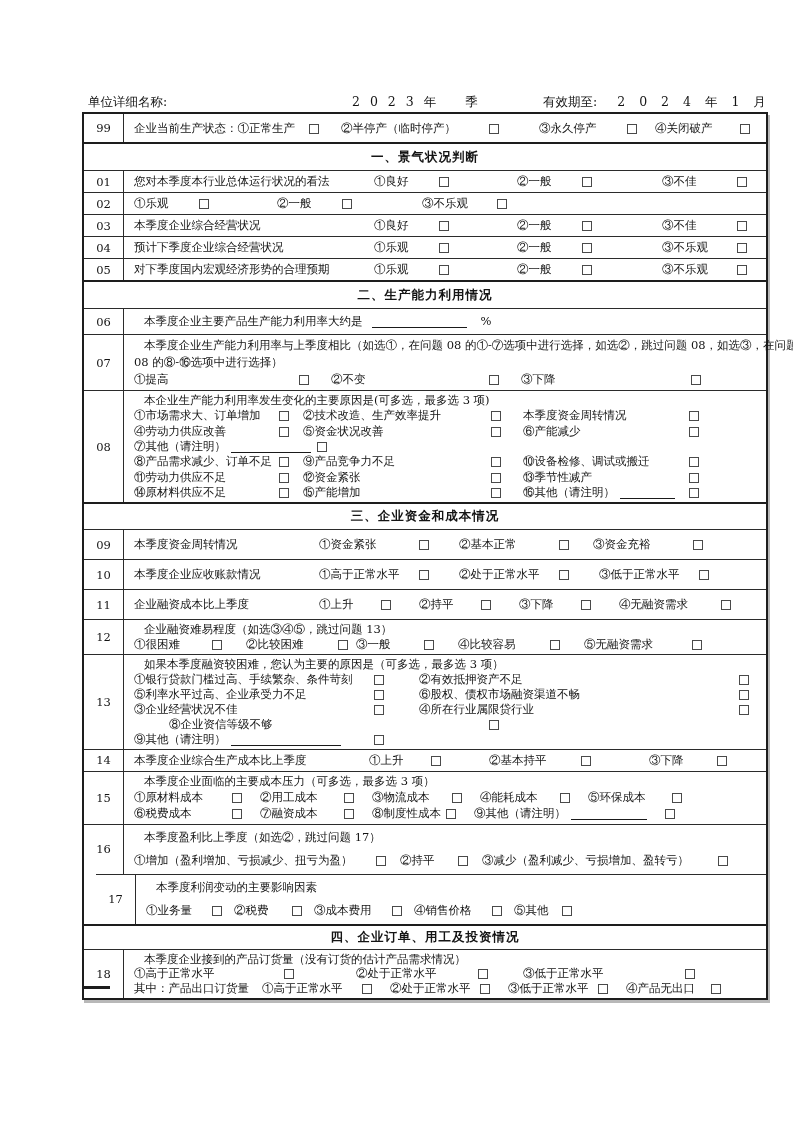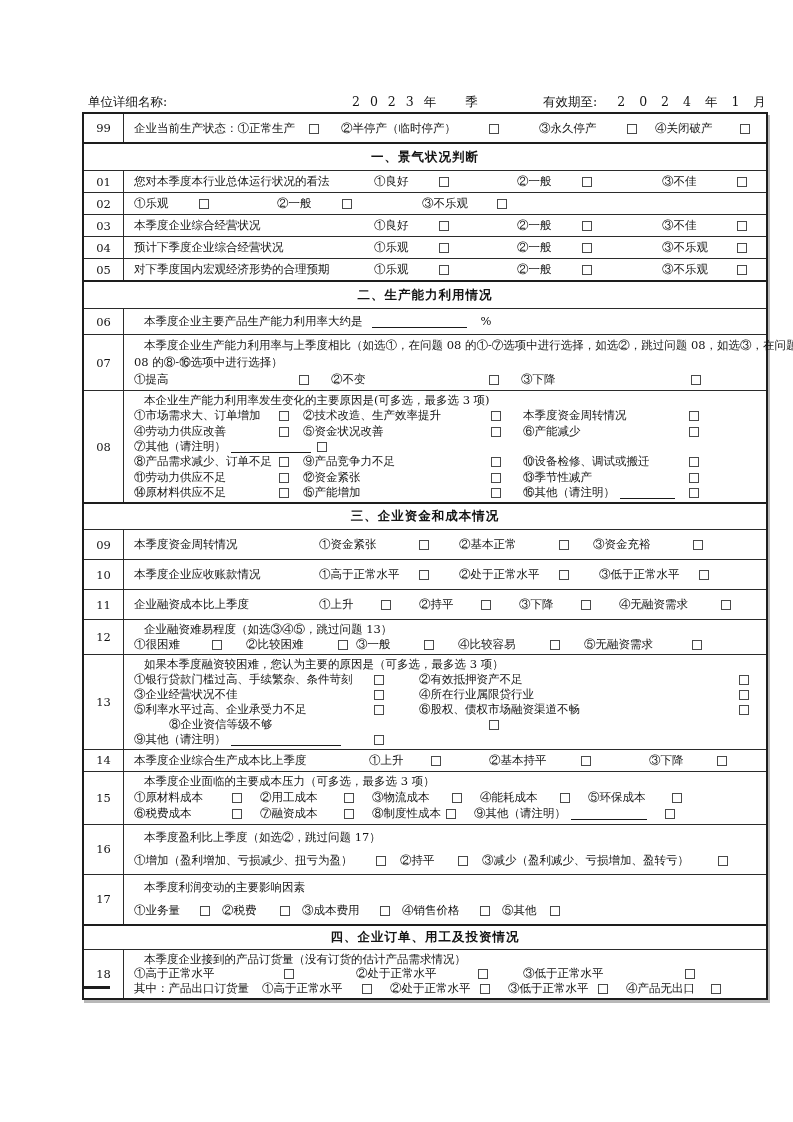--- a/index.html
+++ b/index.html
@@ -449,35 +449,35 @@
             <span>①银行贷款门槛过高、手续繁杂、条件苛刻</span>
             <span class="cb" style="margin-left: auto;"></span>
           </span>
           <span class="cell" style="width: 330px; margin-left: 35px;">
             <span>②有效抵押资产不足</span>
             <span class="cb" style="margin-left: auto;"></span>
           </span>
         </div>
         <div class="ln">
           <span class="cell" style="width: 250px;">
+            <span>⑤利率水平过高、企业承受力不足</span>
+            <span class="cb" style="margin-left: auto;"></span>
+          </span>
+          <span class="cell" style="width: 330px; margin-left: 35px;">
+            <span>⑥股权、债权市场融资渠道不畅</span>
+            <span class="cb" style="margin-left: auto;"></span>
+          </span>
+        </div>
+        <div class="ln">
+          <span class="cell" style="width: 250px;">
             <span>③企业经营状况不佳</span>
             <span class="cb" style="margin-left: auto;"></span>
           </span>
           <span class="cell" style="width: 330px; margin-left: 35px;">
             <span>④所在行业属限贷行业</span>
-            <span class="cb" style="margin-left: auto;"></span>
-          </span>
-        </div>
-        <div class="ln">
-          <span class="cell" style="width: 250px;">
-            <span>⑤利率水平过高、企业承受力不足</span>
-            <span class="cb" style="margin-left: auto;"></span>
-          </span>
-          <span class="cell" style="width: 330px; margin-left: 35px;">
-            <span>⑥股权、债权市场融资渠道不畅</span>
             <span class="cb" style="margin-left: auto;"></span>
           </span>
         </div>
         <div class="ln">
           <span class="cell" style="width: 330px; margin-left: 35px;">
             <span>⑧企业资信等级不够</span>
             <span class="cb" style="margin-left: auto;"></span>
           </span>
         </div>
         <div class="ln">
@@ -579,21 +579,21 @@
             <span>②持平</span>
             <span class="cb" style="margin-left: auto;"></span>
           </span>
           <span class="cell" style="width: 246px; margin-left: 14px;">
             <span>③减少（盈利减少、亏损增加、盈转亏）</span>
             <span class="cb" style="margin-left: auto;"></span>
           </span>
         </div>
       </div>
     </div>
-    <div class="row" style="min-height: 50px;">
+    <div class="row" style="min-height: 50px; margin-left: 12px;">
       <div class="num">17</div>
       <div class="cnt">
         <div class="ln ind">
           <span class="cell">
             <span>本季度利润变动的主要影响因素</span>
           </span>
         </div>
         <div class="ln">
           <span class="cell" style="width: 76px;">
             <span>①业务量</span>

